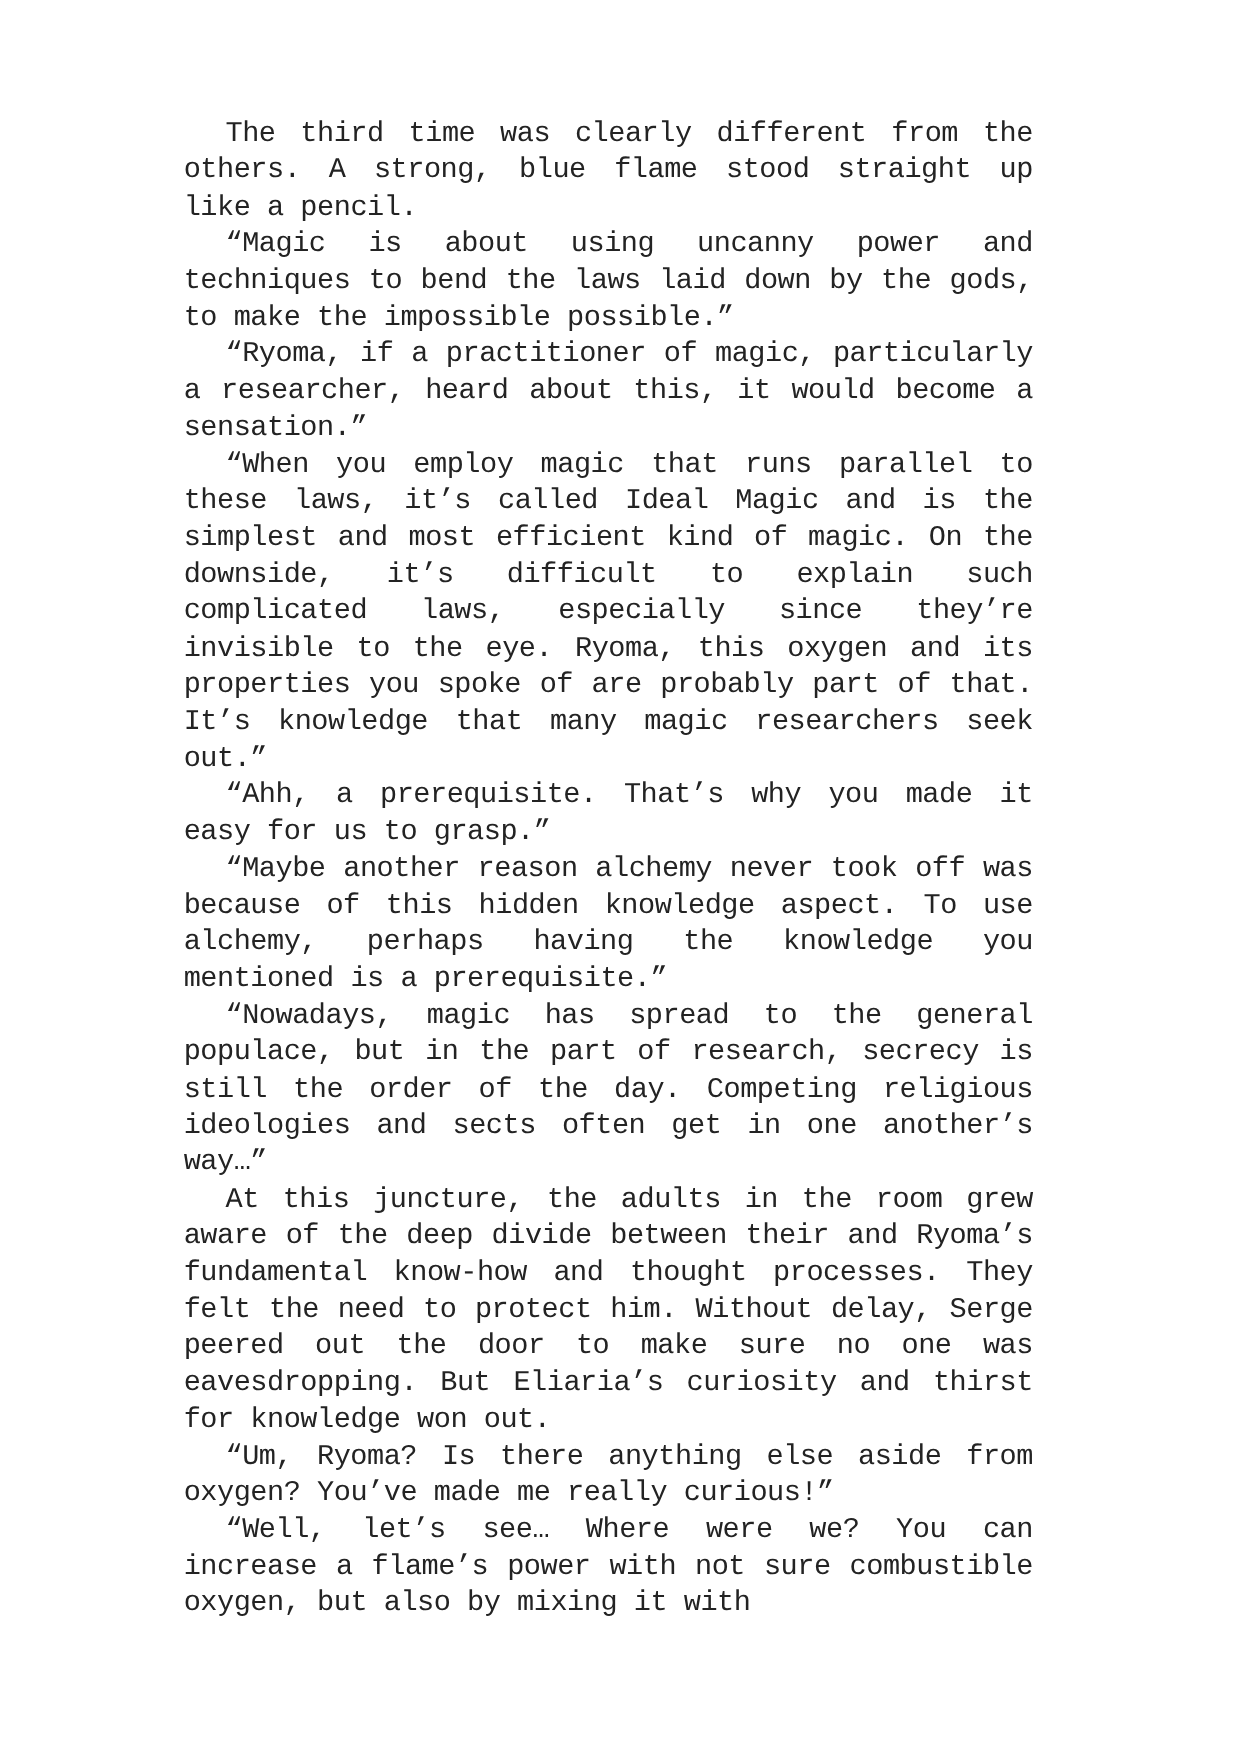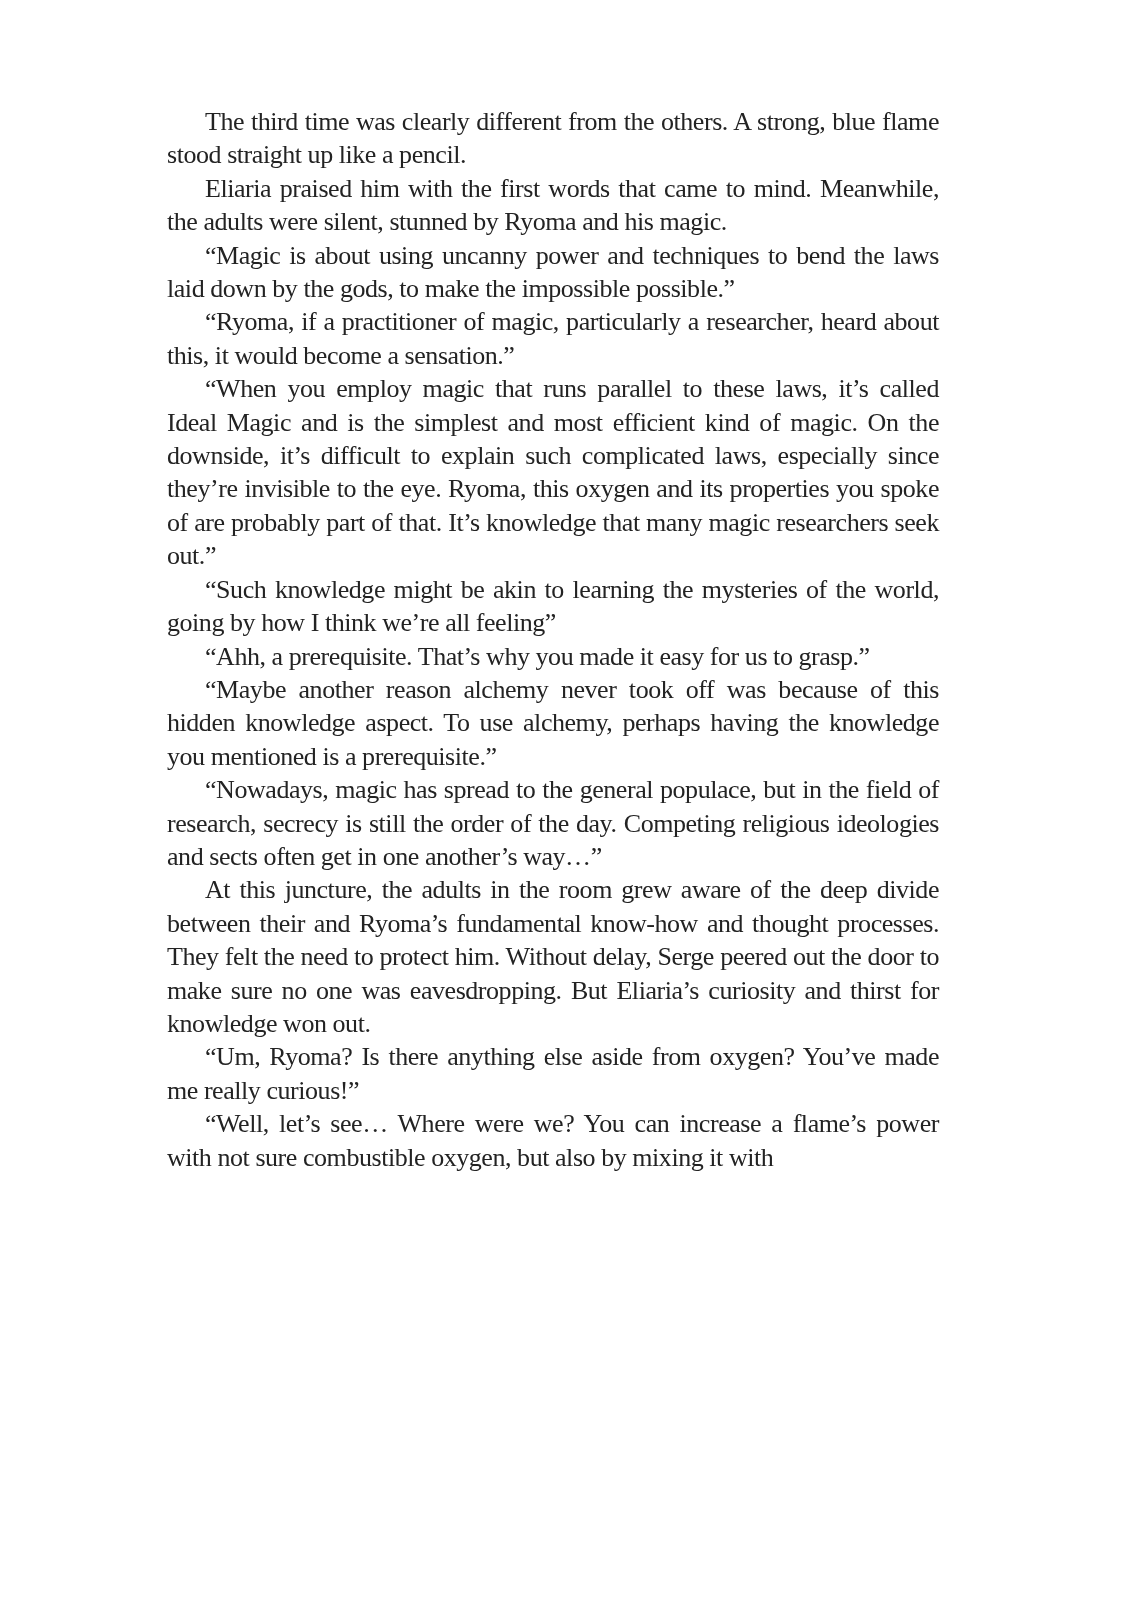--- a/index.html
+++ b/index.html
@@ -32,33 +32,32 @@
     letter-spacing: -0.45px;
     color: #232323;
     text-align: justify;
     text-rendering: optimizeLegibility;
   }
   .text-block p {
     margin: 0;
     padding: 0;
     text-indent: 38px;
     hyphens: none;
+    font-family: Liberation Mono, monospace;
   }
 </style>
 </head>
 <body>
 
 <div class="page">
   <div class="text-block">
     <p>The third time was clearly different from the others. A strong, blue flame stood straight up like a pencil.</p>
-    <p>Eliaria praised him with the first words that came to mind. Meanwhile, the adults were silent, stunned by Ryoma and his magic.</p>
     <p>“Magic is about using uncanny power and techniques to bend the laws laid down by the gods, to make the impossible possible.”</p>
     <p>“Ryoma, if a practitioner of magic, particularly a researcher, heard about this, it would become a sensation.”</p>
     <p>“When you employ magic that runs parallel to these laws, it’s called Ideal Magic and is the simplest and most efficient kind of magic. On the downside, it’s difficult to explain such complicated laws, especially since they’re invisible to the eye. Ryoma, this oxygen and its properties you spoke of are probably part of that. It’s knowledge that many magic researchers seek out.”</p>
-    <p>“Such knowledge might be akin to learning the mysteries of the world, going by how I think we’re all feeling”</p>
     <p>“Ahh, a prerequisite. That’s why you made it easy for us to grasp.”</p>
     <p>“Maybe another reason alchemy never took off was because of this hidden knowledge aspect. To use alchemy, perhaps having the knowledge you mentioned is a prerequisite.”</p>
-    <p>“Nowadays, magic has spread to the general populace, but in the field of research, secrecy is still the order of the day. Competing religious ideologies and sects often get in one another’s way…”</p>
+    <p>“Nowadays, magic has spread to the general populace, but in the part of research, secrecy is still the order of the day. Competing religious ideologies and sects often get in one another’s way…”</p>
     <p>At this juncture, the adults in the room grew aware of the deep divide between their and Ryoma’s fundamental know-how and thought processes. They felt the need to protect him. Without delay, Serge peered out the door to make sure no one was eavesdropping. But Eliaria’s curiosity and thirst for knowledge won out.</p>
     <p>“Um, Ryoma? Is there anything else aside from oxygen? You’ve made me really curious!”</p>
     <p>“Well, let’s see… Where were we? You can increase a flame’s power with not sure combustible oxygen, but also by mixing it with</p>
   </div>
 </div>
 
 </body></html>

